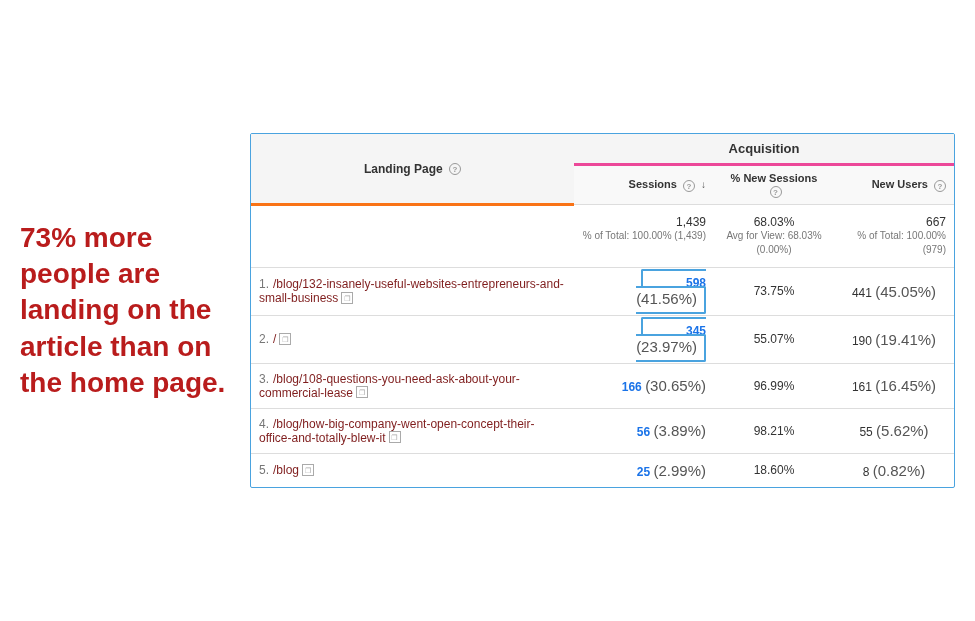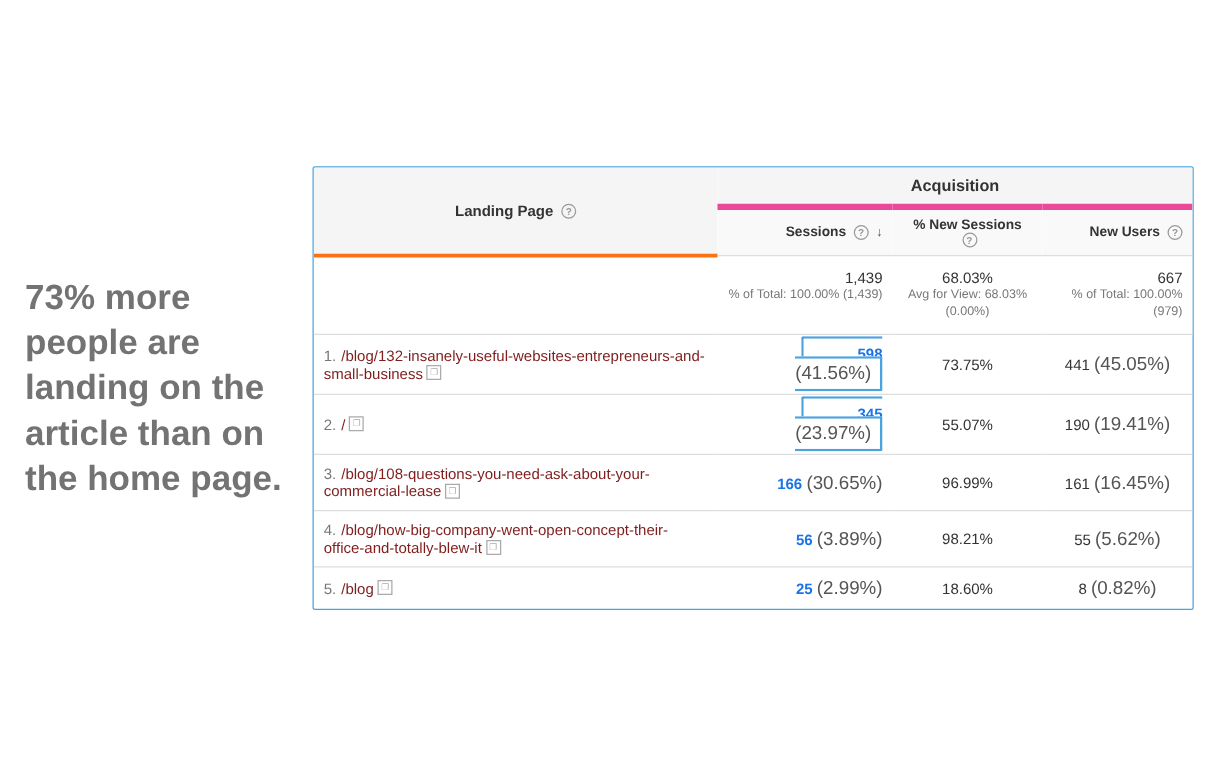--- a/index.html
+++ b/index.html
@@ -19,21 +19,21 @@
       height: 621px;
       align-items: center;
       padding: 20px;
     }
     .left-text {
       width: 230px;
       flex-shrink: 0;
       padding-right: 20px;
       font-size: 28px;
       font-weight: bold;
-      color: #737373;
+      color: #b91c1c;
       line-height: 1.3;
     }
     .table-container {
       flex: 1;
       border: 1.5px solid #4aa3df;
       border-radius: 2px;
       overflow: hidden;
     }
     table {
       width: 100%;
@@ -174,21 +174,21 @@
       color: #888;
       font-weight: normal;
       display: block;
       line-height: 1.3;
     }
     .acquisition-header-cell {
       background: #f5f5f5;
       text-align: center;
       font-weight: bold;
       padding: 7px 0;
-      border-bottom: 5px solid #ec4899;
+      border-bottom: 3px solid #ec4899;
       font-size: 13px;
     }
     .landing-header-cell {
       background: #f5f5f5;
       padding: 7px 8px;
       border-bottom: 3px solid #f97316;
     }
   </style>
 </head>
 <body>

